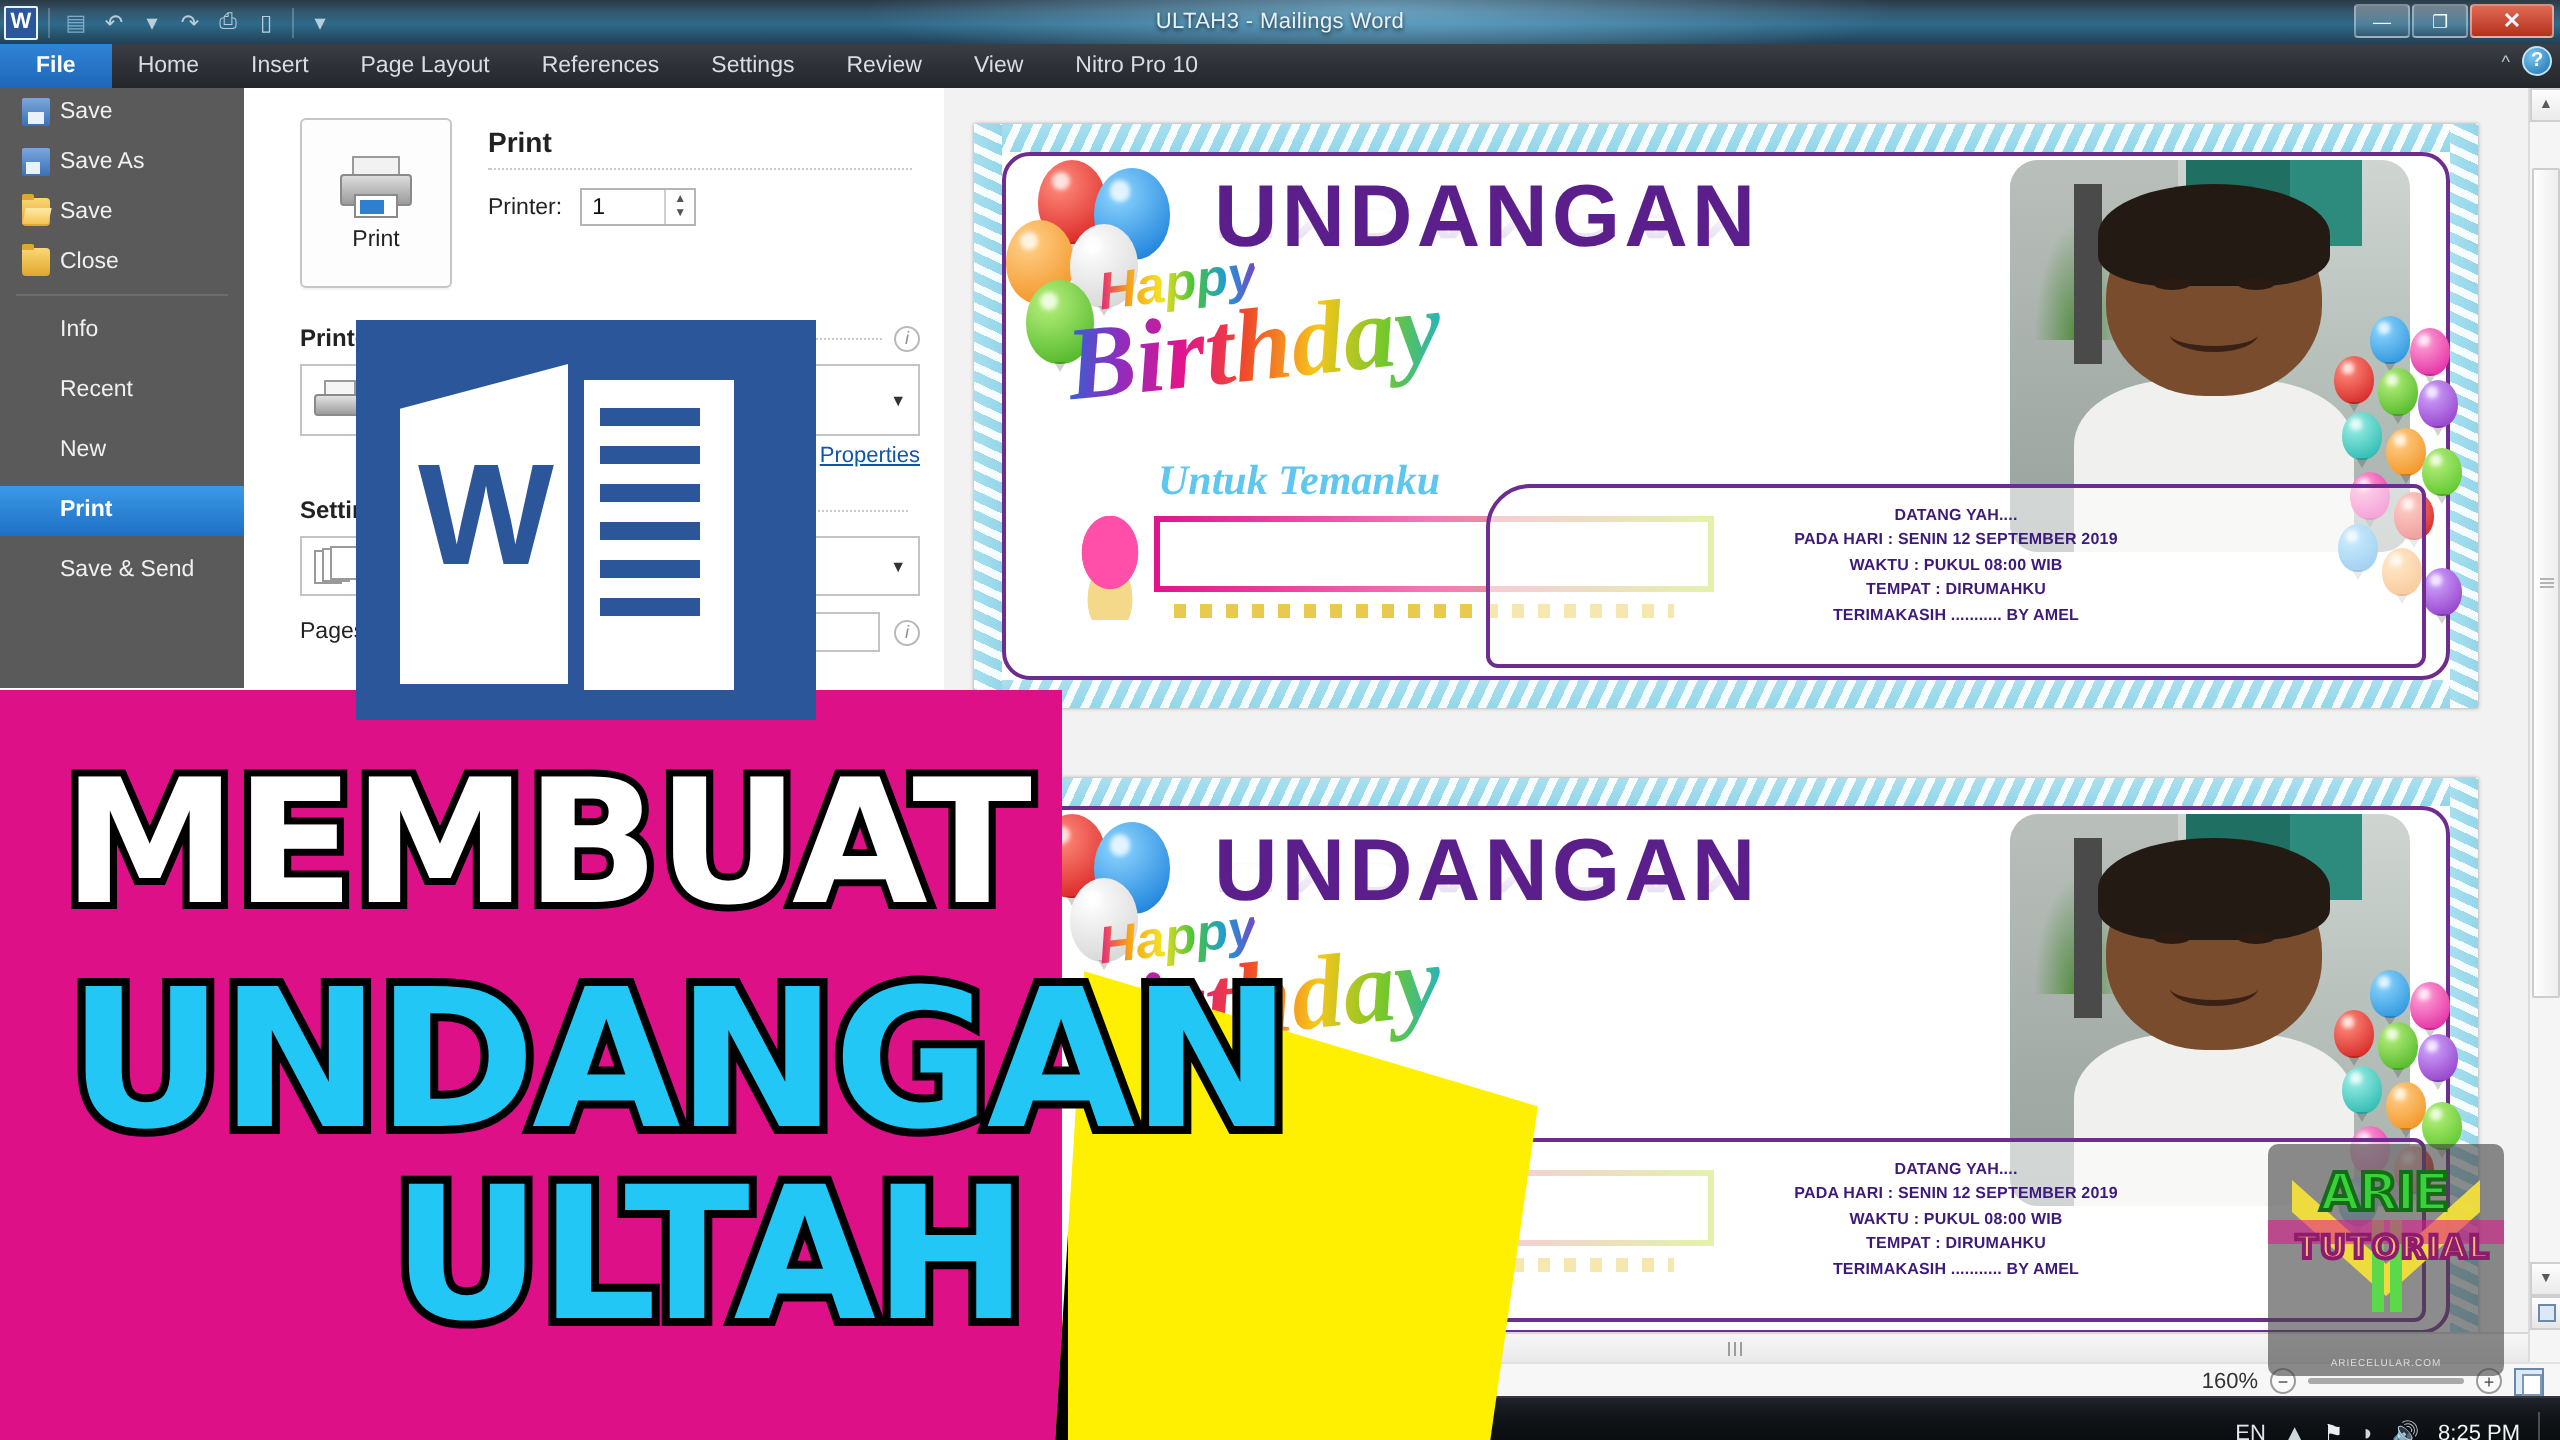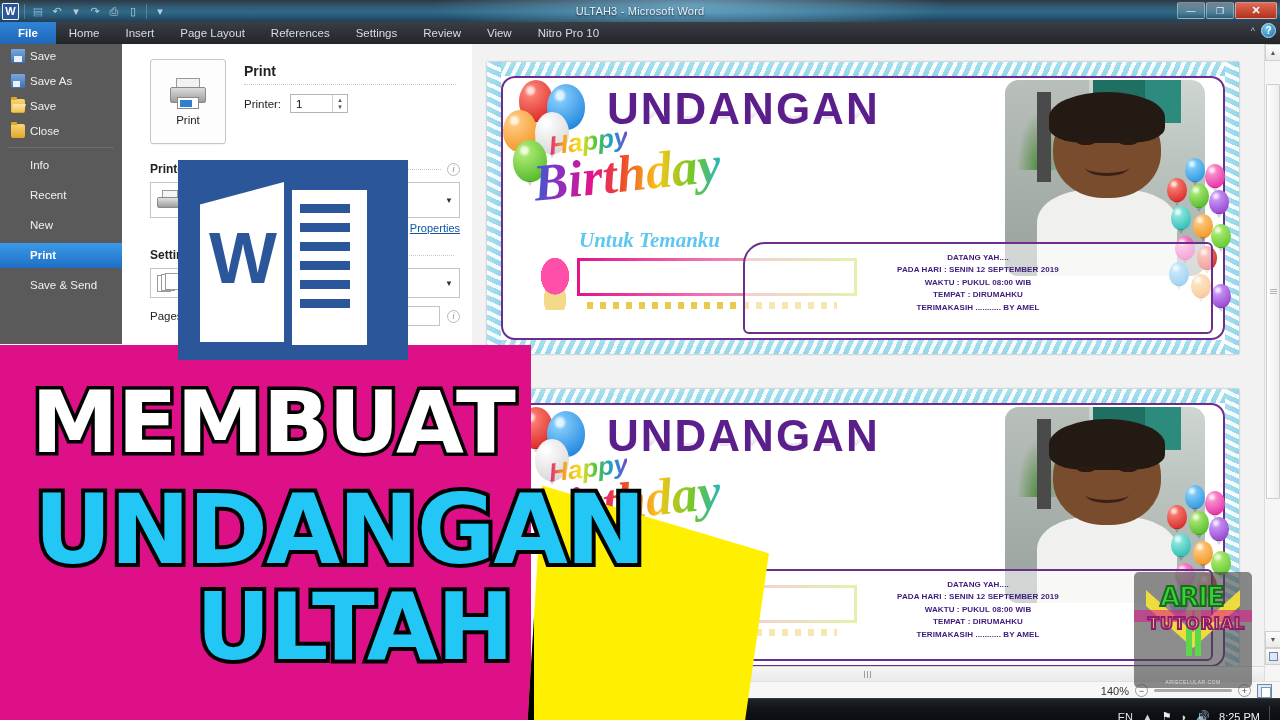--- a/index.html
+++ b/index.html
@@ -337,21 +337,21 @@
       <div class="qat-sep"></div>
       <div class="qat-ico disk">▤</div>
       <div class="qat-ico">↶</div>
       <div class="qat-ico">▾</div>
       <div class="qat-ico">↷</div>
       <div class="qat-ico">⎙</div>
       <div class="qat-ico">▯</div>
       <div class="qat-sep"></div>
       <div class="qat-ico">▾</div>
     </div>
-    <div class="win-title">ULTAH3  -  Microsoft Word</div>
+    <div class="win-title">ULTAH3  -  Mailings Word</div>
     <div class="win-btns">
       <div class="win-btn">—</div>
       <div class="win-btn">❐</div>
       <div class="win-btn close">✕</div>
     </div>
   </div>
 
   <div class="ribbonbar">
     <div class="tab file">File</div>
     <div class="tab">Home</div>
@@ -671,21 +671,21 @@
         <div class="vs-split">
             <span class="pg"></span>
           </div>
       </div>
 
       <div class="hscroll">
         <span class="grip"></span>
       </div>
 
       <div class="statusbar">
-        <span class="zoom-pct">140%</span>
+        <span class="zoom-pct">160%</span>
         <span class="zoom-minus">−</span>
         <span class="zoom-track"></span>
         <span class="zoom-plus">+</span>
         <span class="fitpage"></span>
       </div>
     </div>
   </div>
 
   <div class="taskbar">
     <div class="tray">

